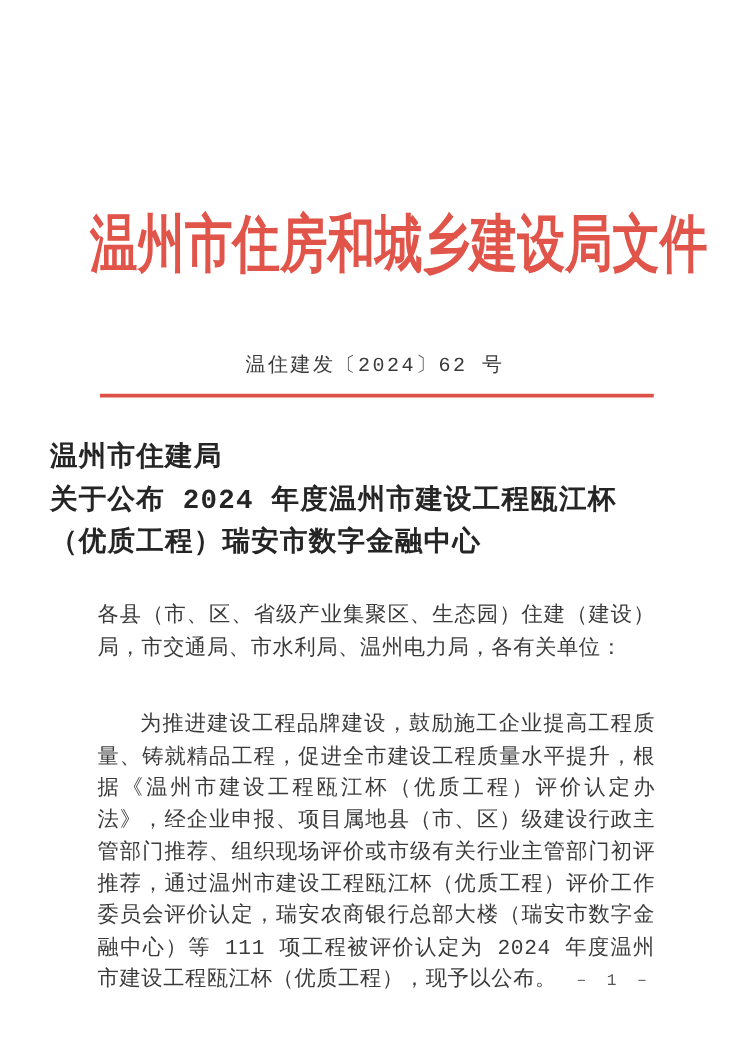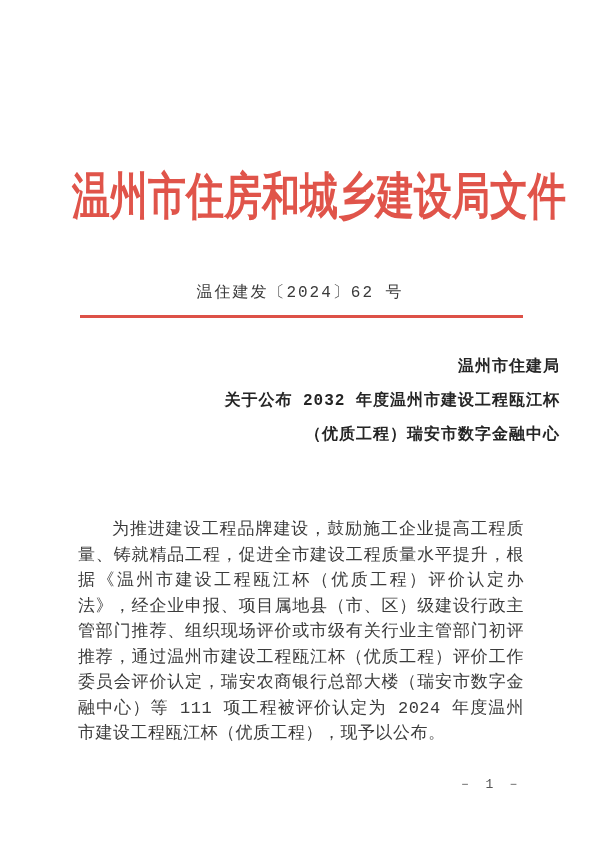--- a/index.html
+++ b/index.html
@@ -57,24 +57,24 @@
     height: 3px;
     background: #dd5147;
   }
 
   
   .notice-title {
     position: absolute;
     top: 350px;
     left: 40px;
     width: 520px;
-    text-align: right;
+    text-align: left;
     color: #252525;
     font-weight: bold;
-    font-size: 16px;
+    font-size: 22px;
     line-height: 34px;
     letter-spacing: 1px;
   }
 
   
   .body-text {
     position: absolute;
     top: 481px;
     left: 78px;
     width: 446px;
@@ -109,23 +109,24 @@
 <div class="page">
 
   <div class="agency-title">温州市住房和城乡建设局文件</div>
 
   <div class="doc-number">温住建发〔2024〕62 号</div>
 
   <div class="red-rule"></div>
 
   <div class="notice-title">
     <div>温州市住建局</div>
-    <div>关于公布 2032 年度温州市建设工程瓯江杯</div>
+    <div>关于公布 2024 年度温州市建设工程瓯江杯</div>
     <div>（优质工程）瑞安市数字金融中心</div>
   </div>
 
   <div class="body-text">
+    <p>各县（市、区、省级产业集聚区、生态园）住建（建设）局，市交通局、市水利局、温州电力局，各有关单位：</p>
     <p class="indent">为推进建设工程品牌建设，鼓励施工企业提高工程质量、铸就精品工程，促进全市建设工程质量水平提升，根据《温州市建设工程瓯江杯（优质工程）评价认定办法》，经企业申报、项目属地县（市、区）级建设行政主管部门推荐、组织现场评价或市级有关行业主管部门初评推荐，通过温州市建设工程瓯江杯（优质工程）评价工作委员会评价认定，瑞安农商银行总部大楼（瑞安市数字金融中心）等 111 项工程被评价认定为 2024 年度温州市建设工程瓯江杯（优质工程），现予以公布。</p>
   </div>
 
   <div class="page-number">－ 1 －</div>
 
 </div>
 
 </body></html>

